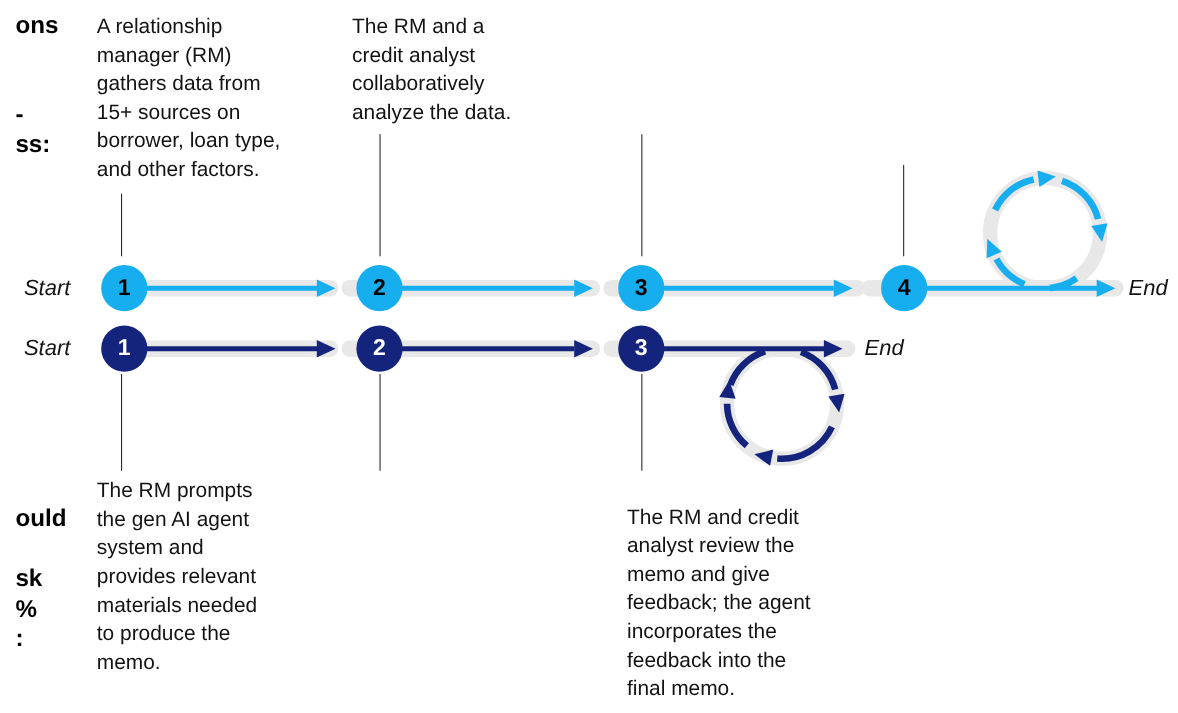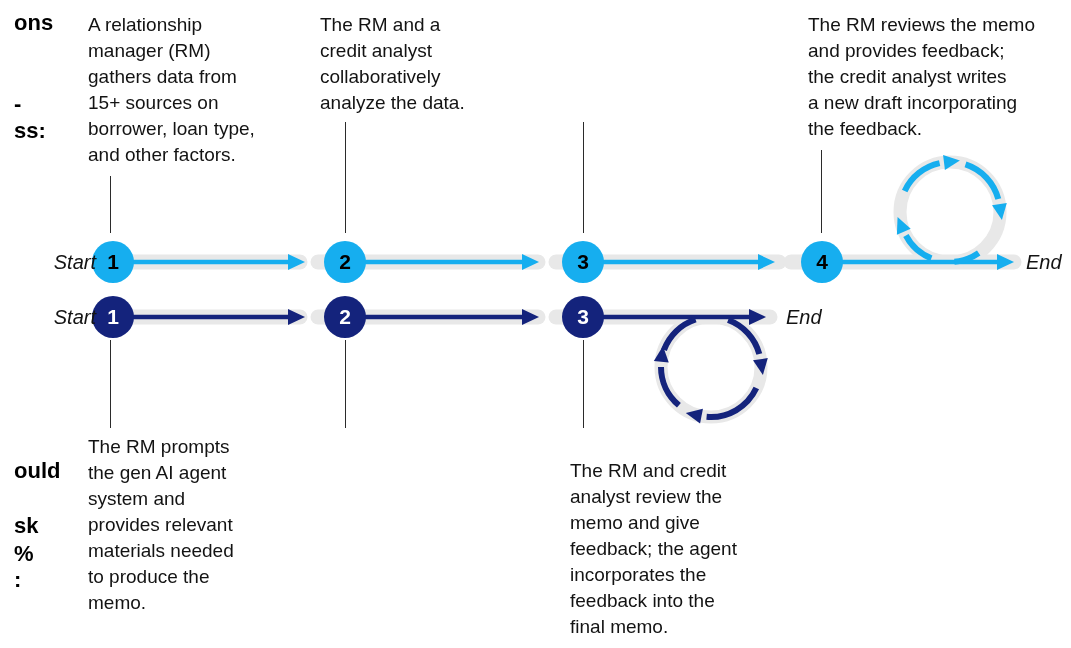--- a/index.html
+++ b/index.html
@@ -27,21 +27,21 @@
   .frag{position:absolute;left:0;font-size:22px;line-height:26px;font-weight:700;color:#000;white-space:nowrap;margin-left:14px;}
   .vline{position:absolute;width:1px;background:var(--connector);}
   .circle{
     position:absolute;width:42px;height:42px;border-radius:50%;
     display:flex;align-items:center;justify-content:center;
     font-size:21px;font-weight:700;
   }
   .c-light{background:var(--light);color:#000;}
   .c-dark{background:var(--navy);color:#fff;}
   .se{position:absolute;font-size:20px;font-style:italic;line-height:22px;}
-  .start{width:48px;text-align:right;margin-left:32px;}
+  .start{width:48px;text-align:right;}
 </style>
 </head>
 <body>
 
 <div class="canvas">
 
   <svg class="gfx" width="1071" height="648" viewBox="0 0 1071 648">
 
     <g>
       <path class="track" d="M113 262 H300"></path>
@@ -110,25 +110,20 @@
   <div class="ann" style="left:88px;top:12px;width:215px">A relationship
 manager (RM)
 gathers data from
 15+ sources on
 borrower, loan type,
 and other factors.</div>
   <div class="ann" style="left:320px;top:12px;width:215px">The RM and a
 credit analyst
 collaboratively
 analyze the data.</div>
-  <div class="ann" style="left:808px;top:12px;width:250px">The RM reviews the memo
-and provides feedback;
-the credit analyst writes
-a new draft incorporating
-the feedback.</div>
 
   <div class="ann" style="left:88px;top:434px;width:215px">The RM prompts
 the gen AI agent
 system and
 provides relevant
 materials needed
 to produce the
 memo.</div>
   <div class="ann" style="left:570px;top:458px;width:215px">The RM and credit
 analyst review the

